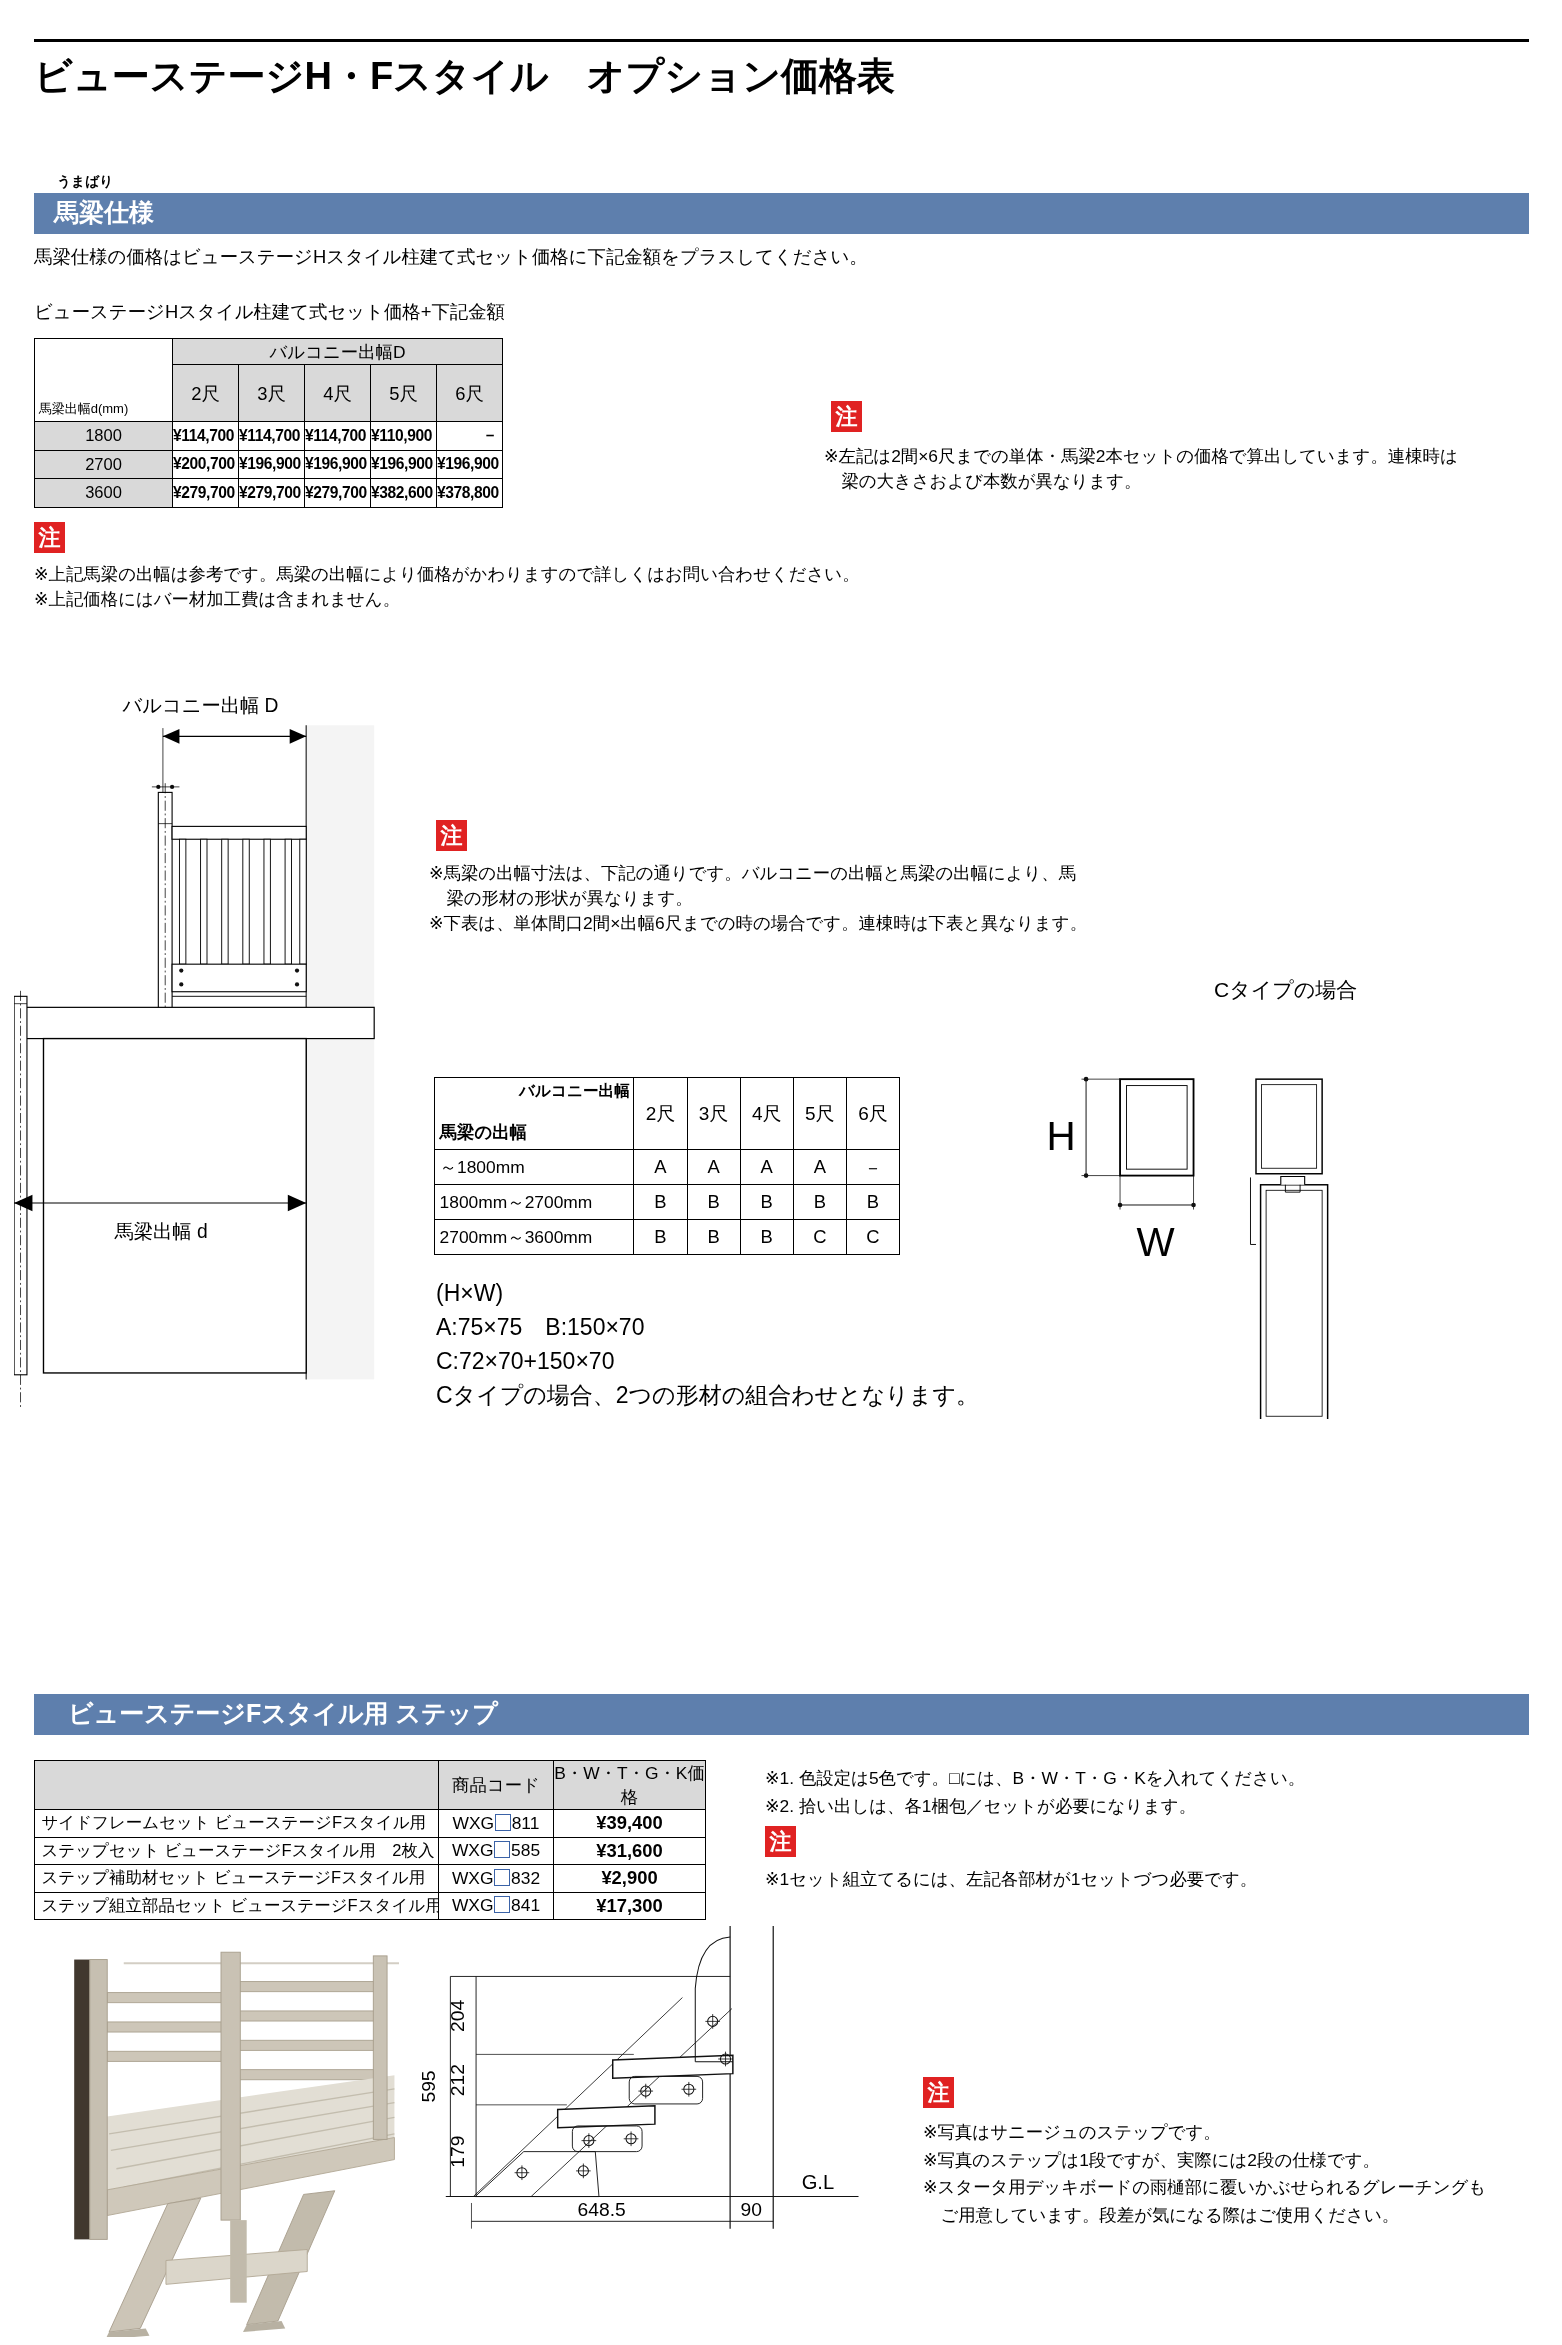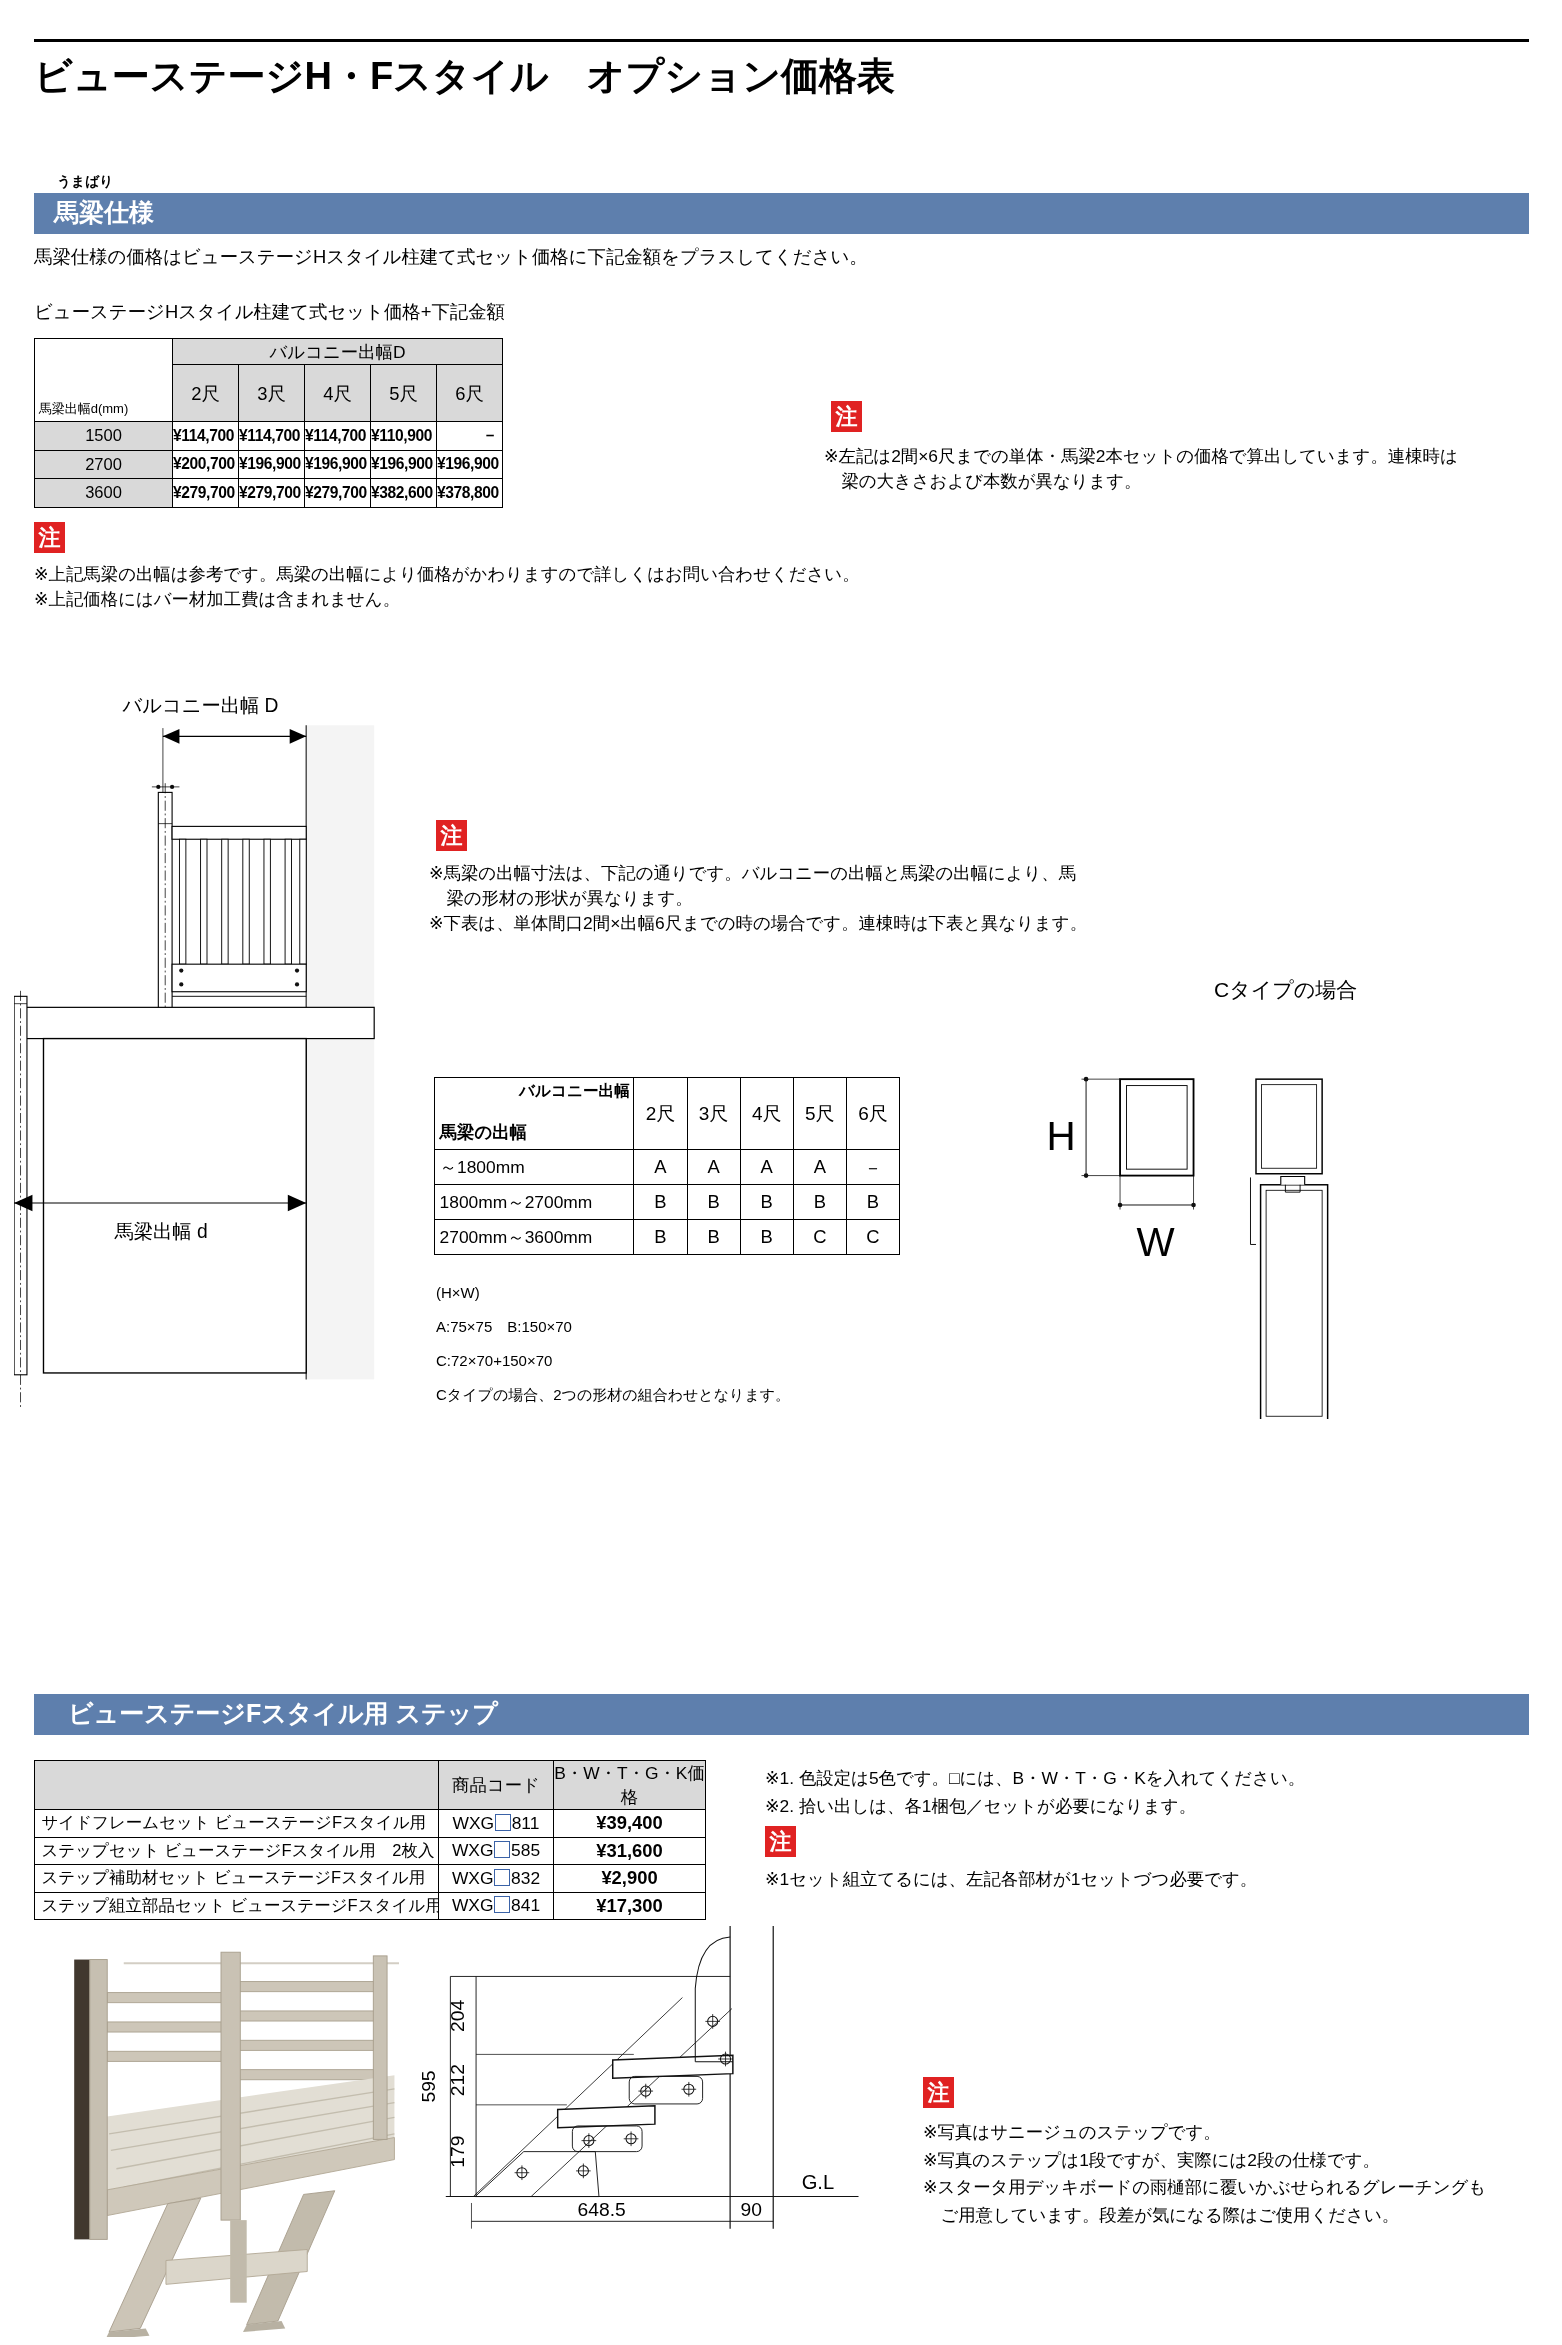--- a/index.html
+++ b/index.html
@@ -37,21 +37,21 @@
   .corner2{position:relative;background:#fff;}
   .corner2 .ct{position:absolute;right:3.7px;top:2.8px;font-size:15.6px;}
   .corner2 .cb{position:absolute;left:4.6px;bottom:4.6px;font-size:17.4px;}
   .t3{border:1.8px solid #000;}
   .t3 th{background:#d9d9d9;font-size:17.4px;font-weight:normal;text-align:center;}
   .t3 .name{font-size:16.5px;text-align:left;padding-left:6.4px;white-space:nowrap;}
   .t3 .code{font-size:17.4px;text-align:center;white-space:nowrap;}
   .t3 .price{font-size:18.4px;font-weight:bold;text-align:center;}
   .sqbox{display:inline-block;width:13.8px;height:14.7px;border:1.4px solid #3a62a7;vertical-align:-1.8px;margin:0 0.9px;}
   .ctype-label{font-size:21px;white-space:nowrap;}
-  .hxw{font-size:15px;line-height:34px;white-space:nowrap;}
+  .hxw{font-size:23px;line-height:34px;white-space:nowrap;}
   svg text{font-family:"Liberation Sans","DejaVu Sans",sans-serif;}
 </style>
 </head>
 <body>
 
 <div class="page">
 
   <div class="abs rule" style="left:34px;top:39px;width:1495px;"></div>
   <div class="abs title" style="left:34px;top:51px;">ビューステージH・Fスタイル　オプション価格表</div>
 
@@ -78,21 +78,21 @@
       <th class="group" colspan="5">バルコニー出幅D</th>
     </tr>
     <tr class="hdrow" style="height:57px;">
       <th class="colhead gray">2尺</th>
       <th class="colhead gray">3尺</th>
       <th class="colhead gray">4尺</th>
       <th class="colhead gray">5尺</th>
       <th class="colhead gray">6尺</th>
     </tr>
     <tr style="height:28.5px;">
-      <td class="rowlab">1500</td>
+      <td class="rowlab">1800</td>
       <td class="val">¥114,700</td>
       <td class="val">¥114,700</td>
       <td class="val">¥114,700</td>
       <td class="val">¥110,900</td>
       <td class="val">－</td>
     </tr>
     <tr style="height:28.5px;">
       <td class="rowlab">2700</td>
       <td class="val">¥200,700</td>
       <td class="val">¥196,900</td>

